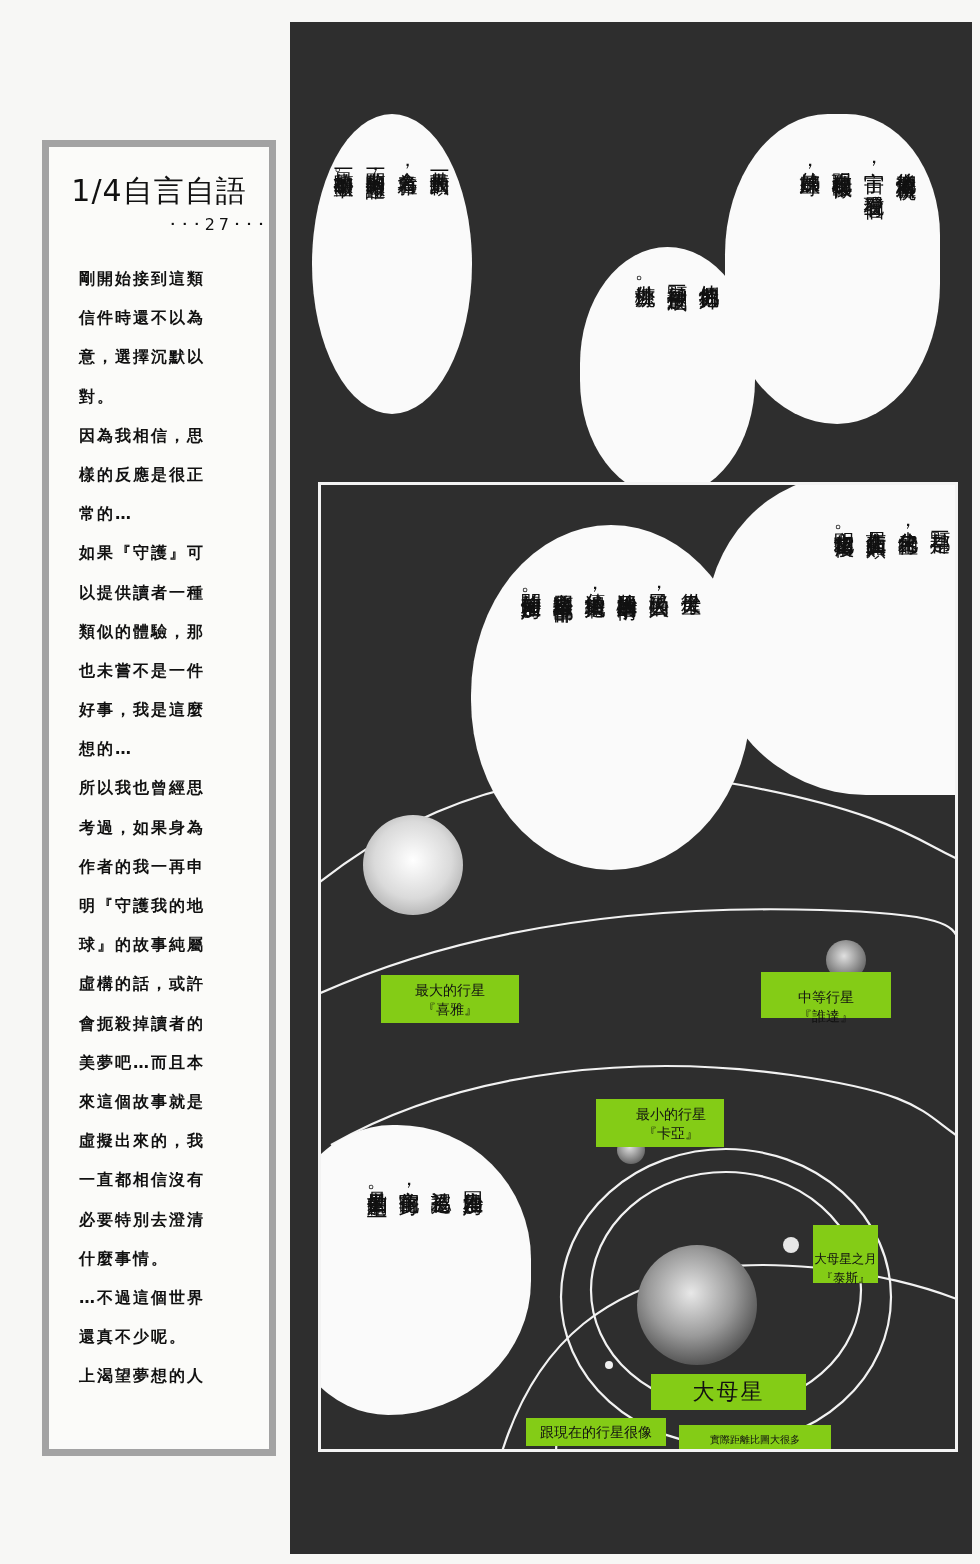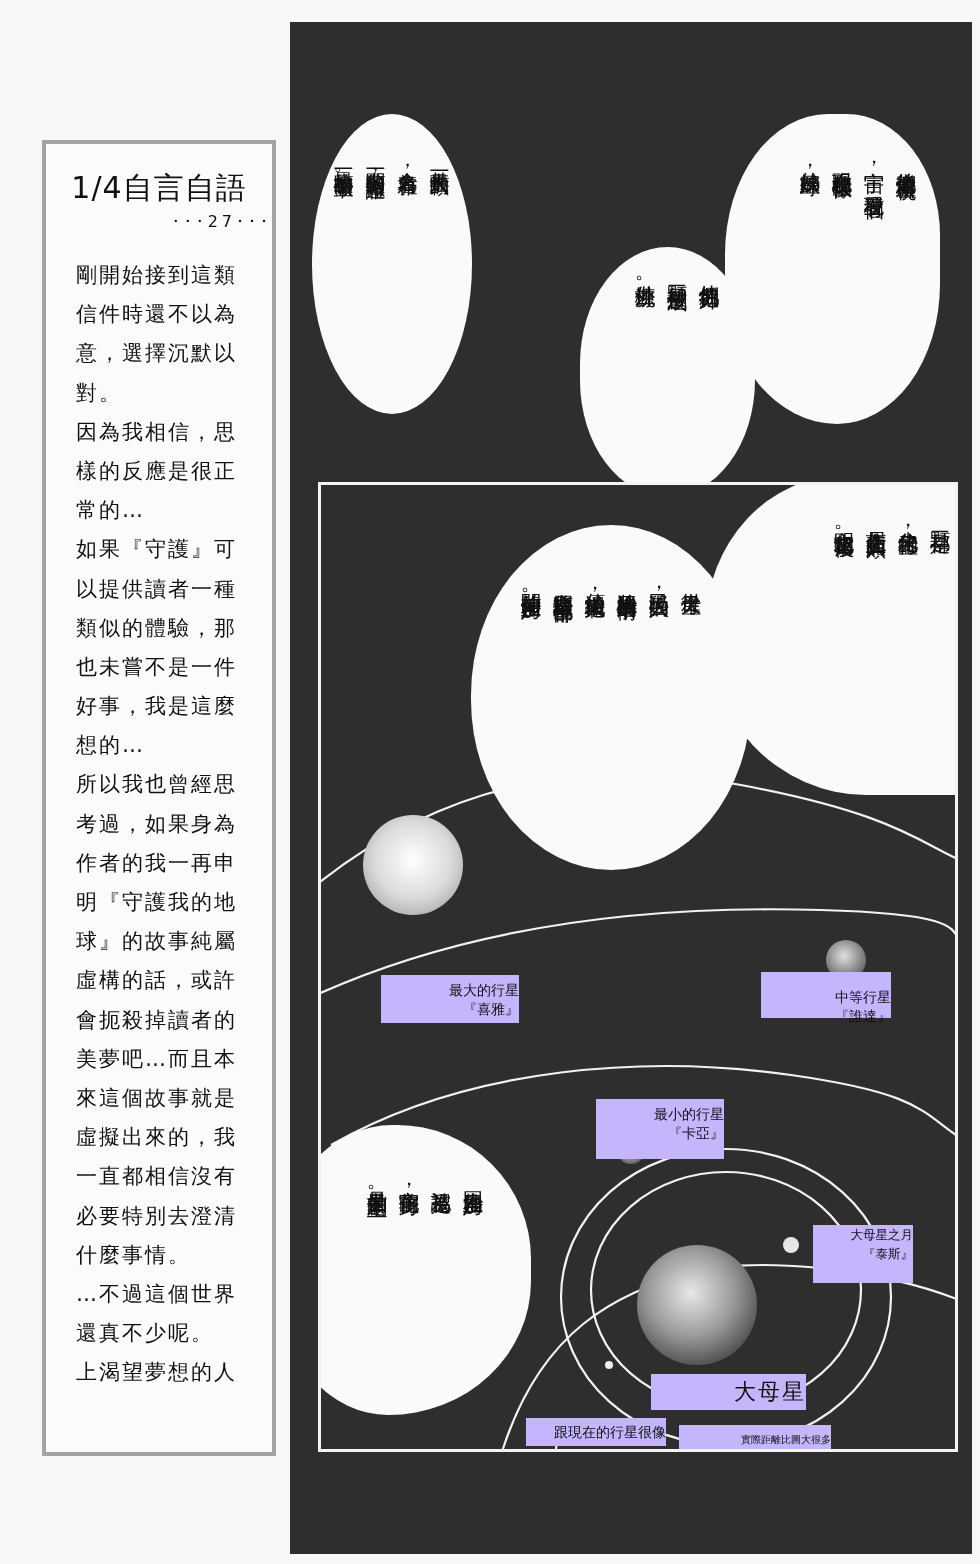--- a/index.html
+++ b/index.html
@@ -1,26 +1,26 @@
 <!DOCTYPE html>
 <html><head>
 <meta charset="utf-8">
 <style>
   html,body{margin:0;padding:0;}
   body{width:980px;height:1564px;background:#f7f7f5;position:relative;overflow:hidden;font-family:"DejaVu Sans","Liberation Sans",sans-serif;color:#111;}
-  .sidebox{position:absolute;left:42px;top:140px;width:234px;height:1316px;border:4px solid #a3a3a3;background:#fbfbf9;box-sizing:border-box;}
+  .sidebox{position:absolute;left:42px;top:140px;width:234px;height:1316px;border:7px solid #a3a3a3;background:#fbfbf9;box-sizing:border-box;}
   .side-title{position:absolute;left:0;right:0;top:24px;text-align:center;font-size:30px;letter-spacing:1px;font-weight:normal;}
   .side-sub{position:absolute;left:0;right:0;top:68px;text-align:right;font-size:16px;letter-spacing:4px;}
   .side-lines{position:absolute;left:30px;top:112px;width:190px;}
-  .side-line{height:39.2px;line-height:39.2px;font-size:21px;letter-spacing:2px;white-space:nowrap;}
+  .side-line{height:39.2px;line-height:39.2px;font-size:16px;letter-spacing:2px;white-space:nowrap;font-weight:bold;}
   .dark{position:absolute;left:290px;top:22px;width:682px;height:1532px;background:#2e2e2e;}
   .inner-frame{position:absolute;left:318px;top:482px;width:640px;height:970px;border:3px solid #f3f3f3;box-sizing:border-box;background:#2e2e2e;overflow:hidden;}
   .bubble{position:absolute;background:#fafafa;}
   .vtext{position:absolute;writing-mode:vertical-rl;font-size:20.5px;line-height:32px;letter-spacing:1px;color:#111;white-space:pre;}
-  .label{position:absolute;background:#c4b5fd;font-size:14px;text-align:right;line-height:19px;color:#111;white-space:nowrap;}
+  .label{position:absolute;background:#84cc16;font-size:14px;text-align:center;line-height:19px;color:#111;white-space:nowrap;}
   svg.orbits{position:absolute;left:0;top:0;}
 </style>
 </head>
 <body>
 
 <div class="sidebox">
   <div class="side-title">1/4自言自語</div>
   <div class="side-sub">･･･27･･･</div>
   <div class="side-lines" id="side-lines">
       <div class="side-line">剛開始接到這類</div>
@@ -138,25 +138,25 @@
     </div>
 
     <div class="label" style="left:60px;top:490px;width:138px;height:48px;padding-top:6px;box-sizing:border-box;">
       <div>最大的行星</div>
       <div>『喜雅』</div>
     </div>
     <div class="label" style="left:440px;top:487px;width:130px;height:46px;padding-top:16px;box-sizing:border-box;">
       <div>中等行星</div>
       <div>『誰達』</div>
     </div>
-    <div class="label" style="left:275px;top:614px;width:128px;height:60px;padding-top:6px;box-sizing:border-box;padding-left:22px;">
+    <div class="label" style="left:275px;top:614px;width:128px;height:48px;padding-top:6px;box-sizing:border-box;padding-left:22px;">
       <div>最小的行星</div>
       <div>『卡亞』</div>
     </div>
-    <div class="label" style="left:492px;top:740px;width:100px;height:58px;padding-top:0;box-sizing:border-box;font-size:12.5px;">
+    <div class="label" style="left:492px;top:740px;width:65px;height:58px;padding-top:24px;box-sizing:border-box;font-size:12.5px;">
       <div>大母星之月</div>
       <div>『泰斯』</div>
     </div>
     <div class="label" style="left:330px;top:889px;width:155px;height:36px;line-height:36px;font-size:22px;letter-spacing:2px;">大母星</div>
     <div class="label" style="left:205px;top:933px;width:140px;height:28px;line-height:28px;font-size:14px;">跟現在的行星很像</div>
     <div class="label" style="left:358px;top:940px;width:152px;height:30px;line-height:30px;font-size:10px;">實際距離比圖大很多</div>
   </div>
 </div>
 
 </body></html>

